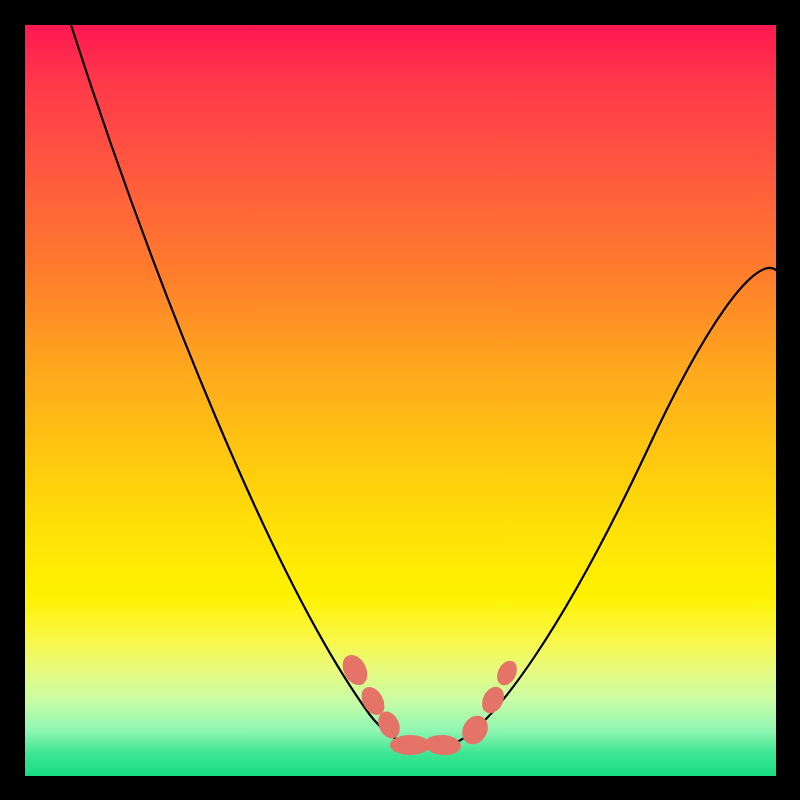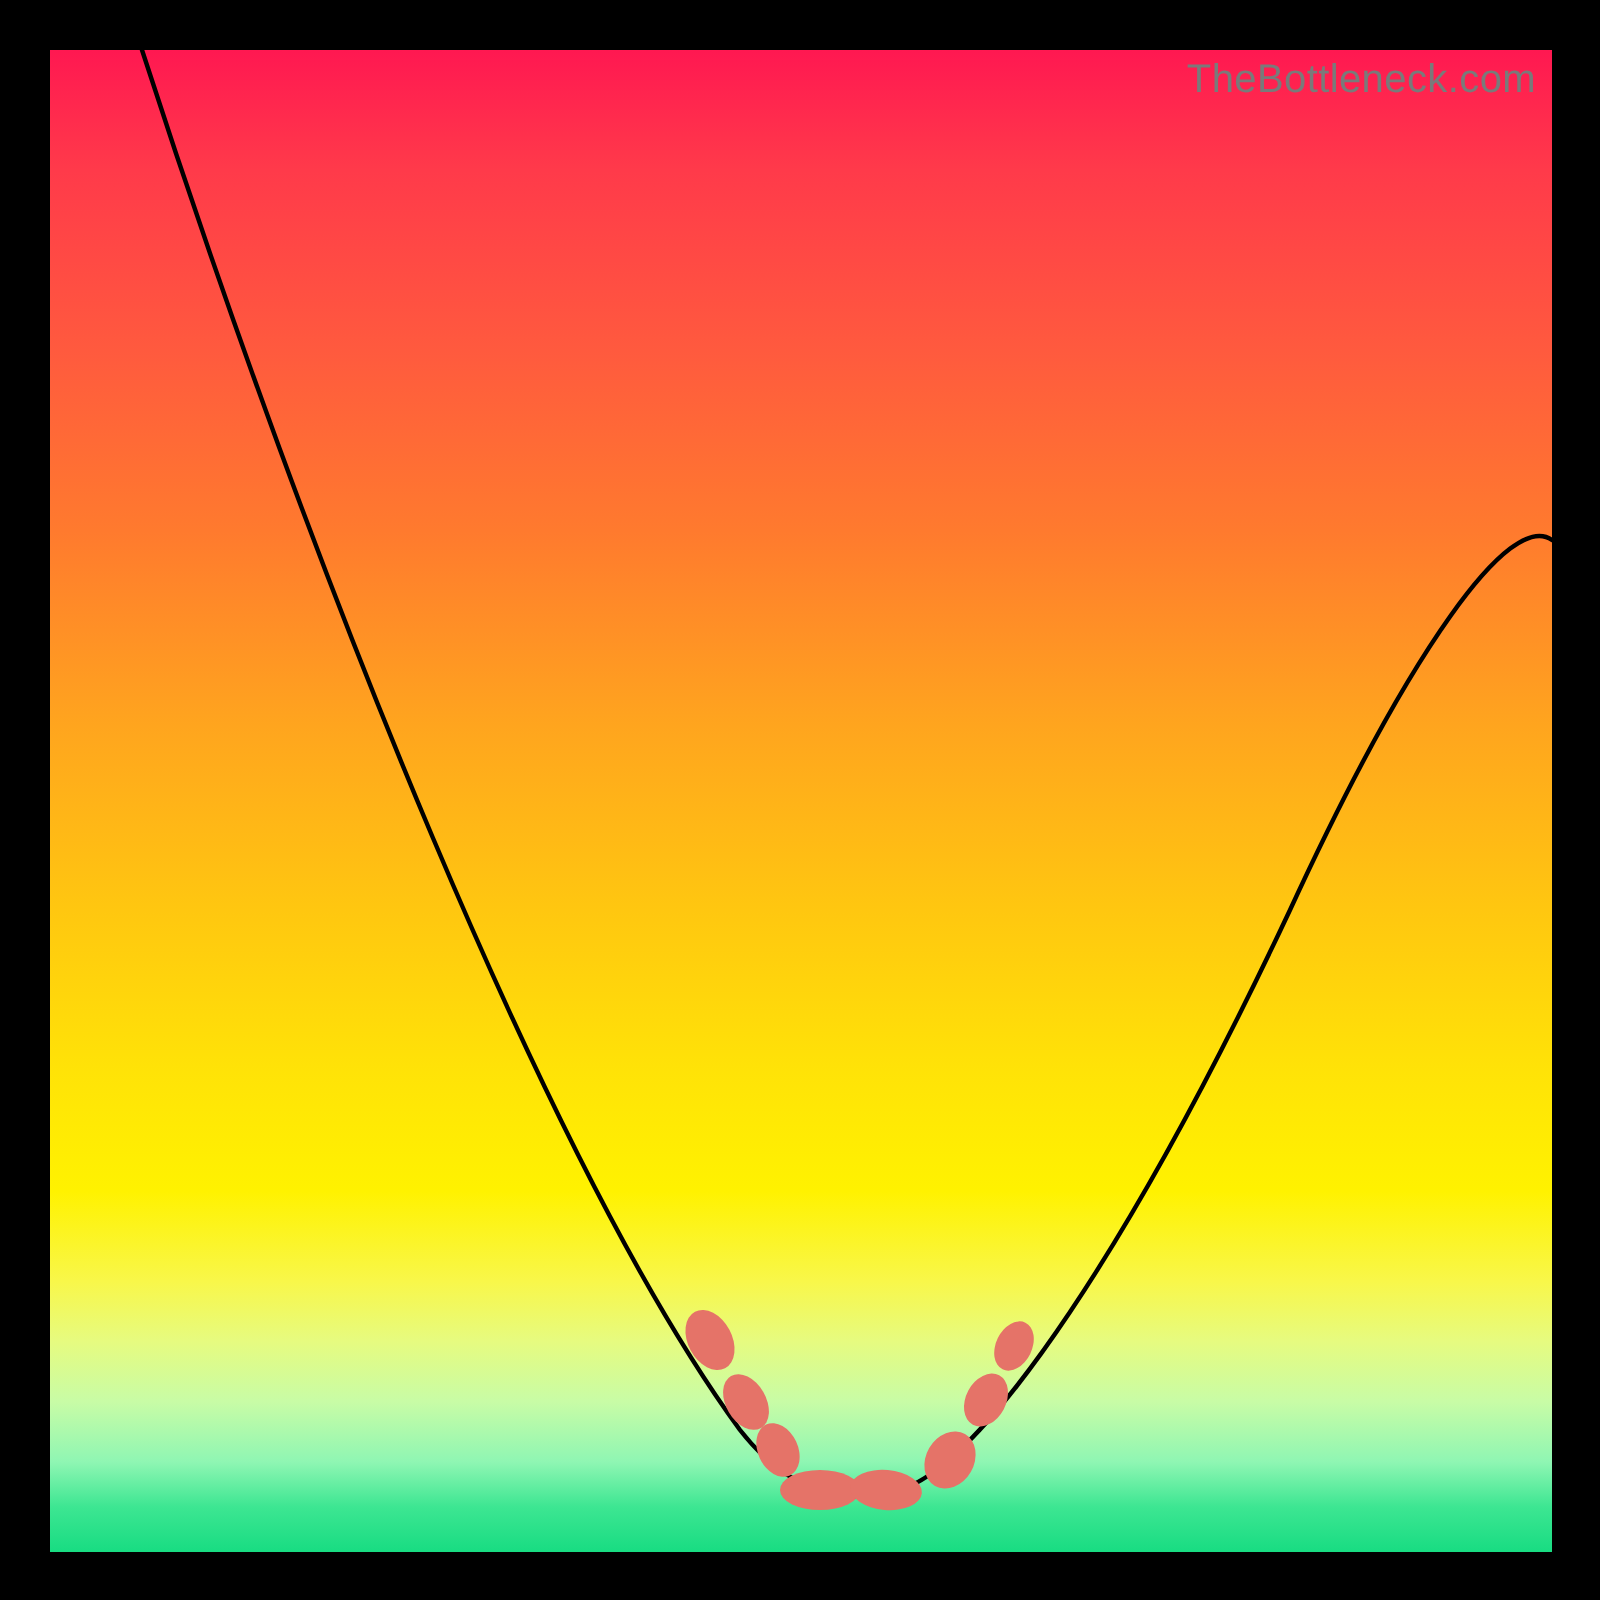--- a/index.html
+++ b/index.html
@@ -69,21 +69,20 @@
     fill: #e57368;
     stroke: none;
   }
 </style>
 </head>
 <body>
 
 <div class="frame">
   <div class="plot">
 
-    <div class="watermark">TheBottleneck.com</div>
 
     <svg class="curve" viewBox="0 0 751 751" preserveAspectRatio="none">
       <path class="curve-path" d="M 46 0 C 130 260, 250 560, 345 690 C 370 722, 400 730, 430 718 C 470 700, 540 600, 620 430 C 680 300, 730 230, 751 245"></path>
       <g id="markers-group">
           <ellipse class="marker" cx="330" cy="645" rx="11" ry="16" transform="rotate(-28 330 645)"></ellipse>
           <ellipse class="marker" cx="348" cy="676" rx="10" ry="15" transform="rotate(-30 348 676)"></ellipse>
           <ellipse class="marker" cx="364" cy="700" rx="10" ry="14" transform="rotate(-25 364 700)"></ellipse>
           <ellipse class="marker" cx="385" cy="720" rx="20" ry="10"></ellipse>
           <ellipse class="marker" cx="418" cy="720" rx="18" ry="10" transform="rotate(5 418 720)"></ellipse>
           <ellipse class="marker" cx="450" cy="705" rx="12" ry="15" transform="rotate(30 450 705)"></ellipse>

